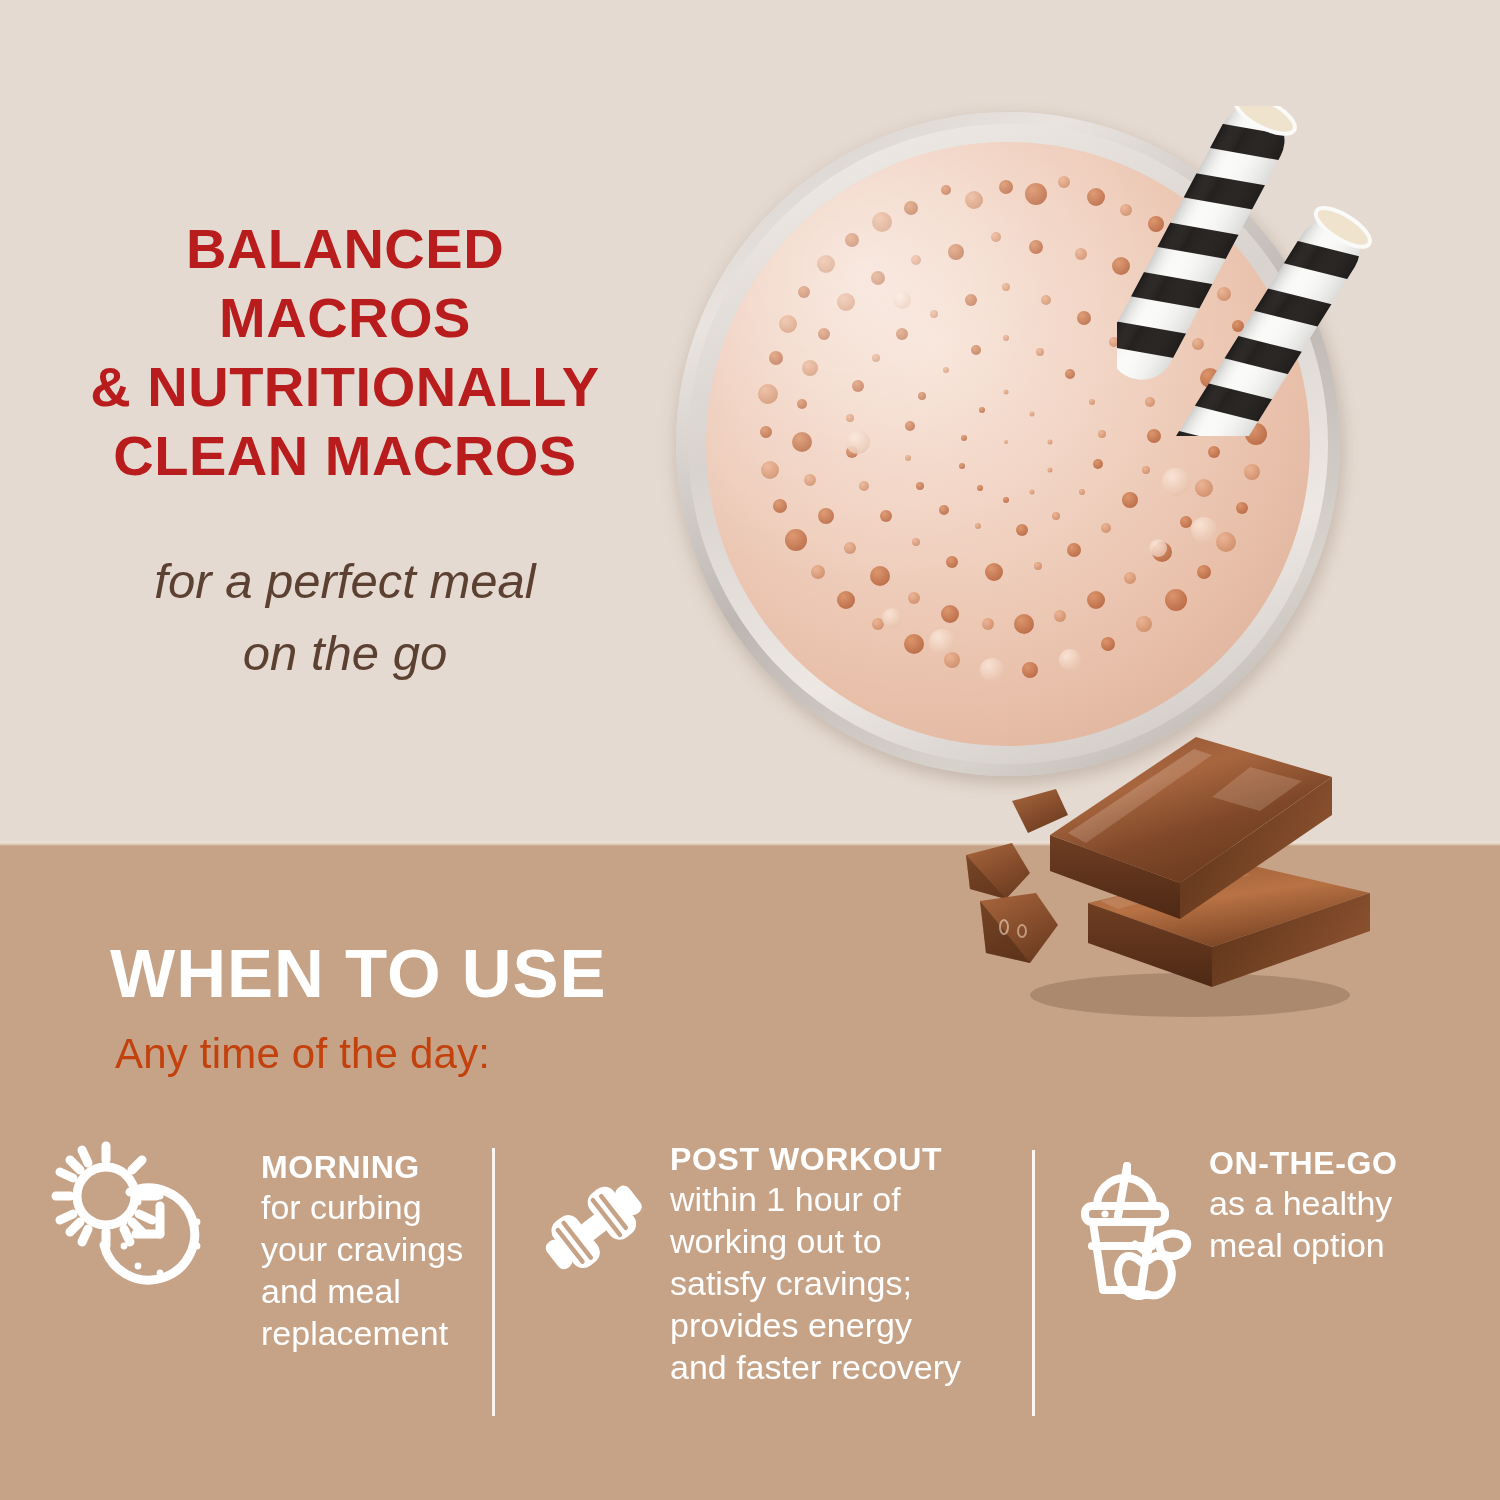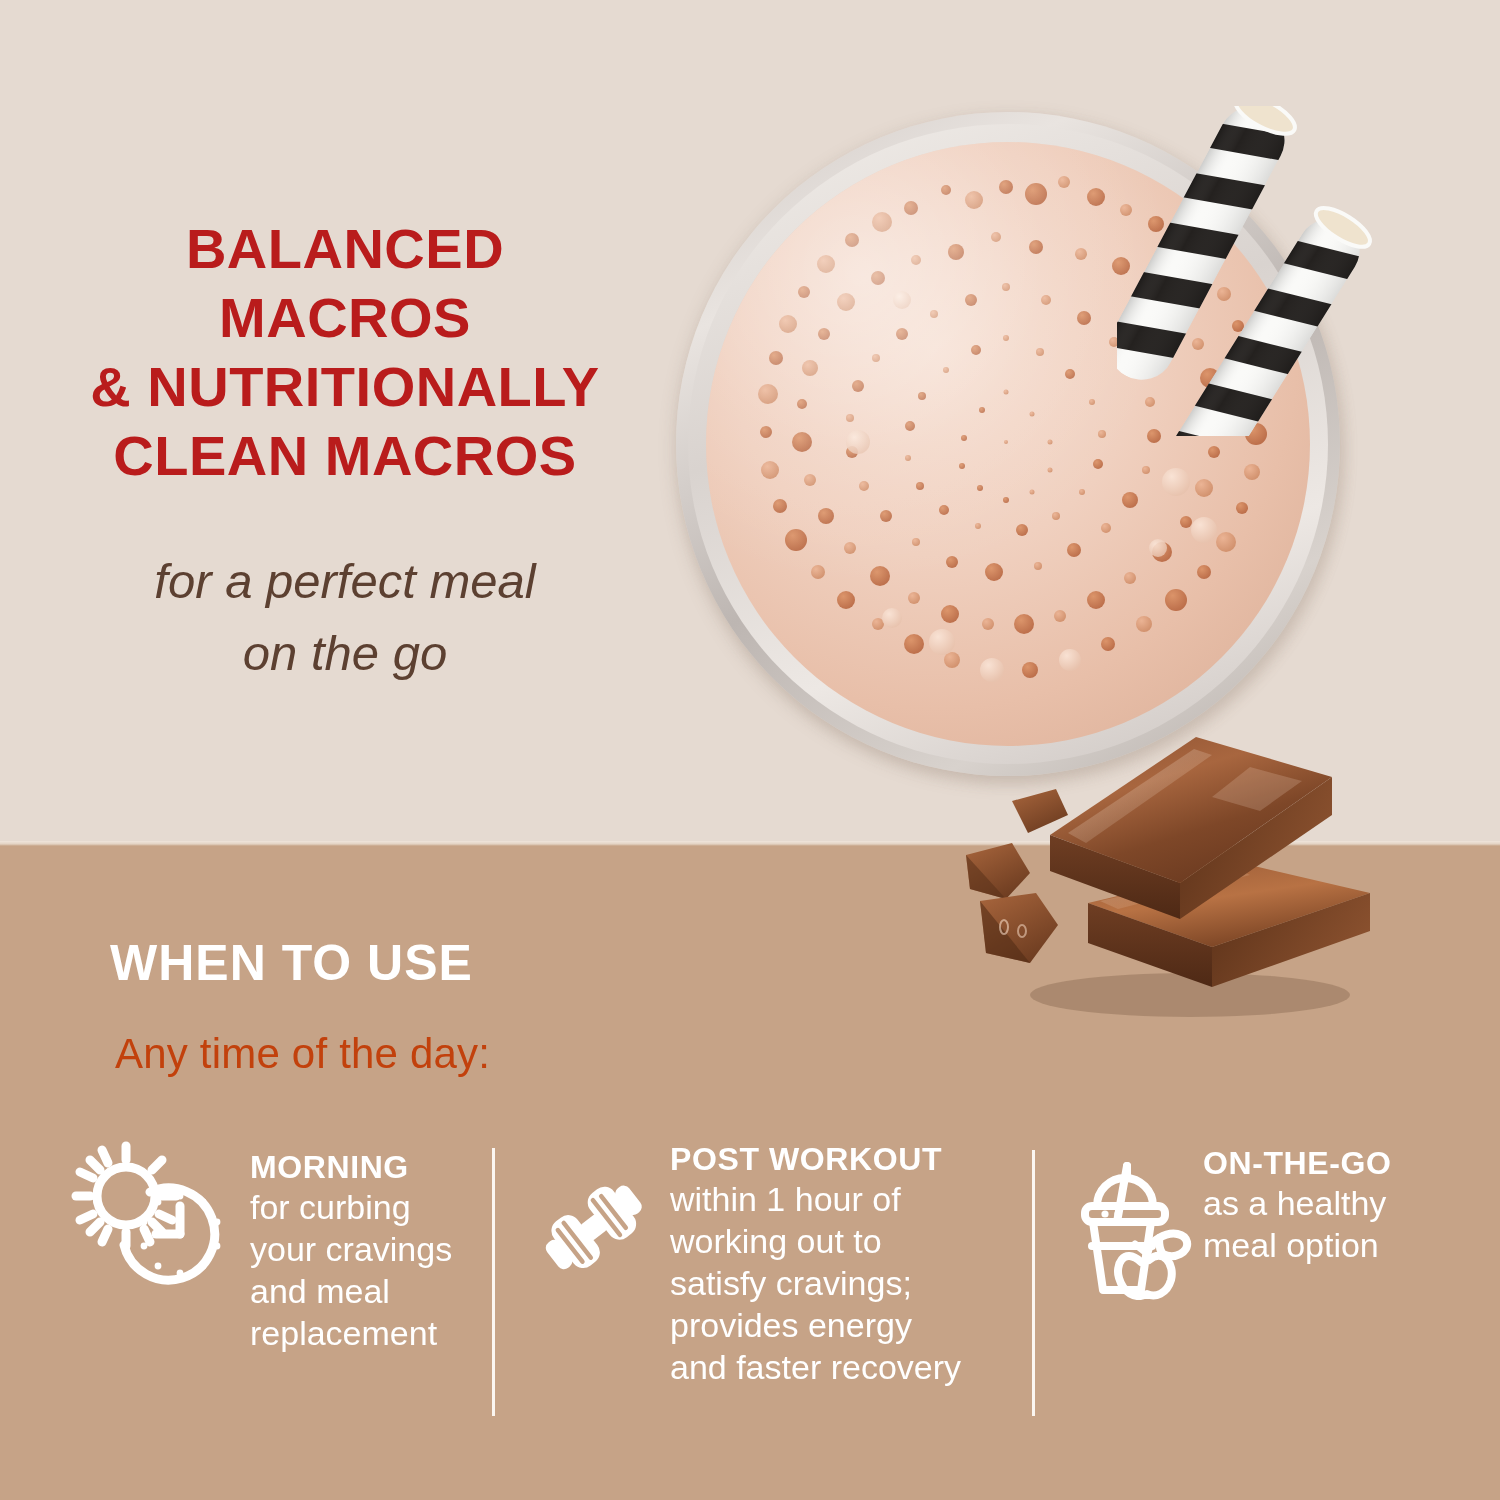--- a/index.html
+++ b/index.html
@@ -90,33 +90,33 @@
 
   
   .straws { position:absolute; left:455px; top:10px; width:260px; height:330px; }
 
   
   .chocolate { position:absolute; left:950px; top:715px; width:440px; height:310px; }
 
   
   .wtu-title {
     position:absolute; left:110px; top:934px;
-    color:#FFFFFF; font-weight:bold; font-size:50px; letter-spacing:1px;
+    color:#FFFFFF; font-weight:bold; font-size:69px; letter-spacing:1px;
     white-space:nowrap;
   }
   .wtu-sub {
     position:absolute; left:115px; top:1030px;
     color:#c2410c; font-size:42px; font-weight:300; letter-spacing:0.2px;
     white-space:nowrap;
   }
 
   
   .cols { position:absolute; left:0; top:1140px; width:1500px; height:300px; }
   .col { position:absolute; top:0; display:flex; align-items:flex-start; }
-  .col-morning  { left:64px;   width:420px; }
+  .col-morning  { left:44px;   width:420px;gap:31px; }
   .col-workout  { left:528px;  width:460px; }
   .col-onthego  { left:1063px; width:400px; }
 
   .col-icon { flex:0 0 auto; }
   .col-text { color:#FFFFFF; }
   .col-head {
     font-weight:bold; font-size:32px; letter-spacing:0.6px;
     line-height:38px; white-space:nowrap;
   }
   .col-body {
@@ -539,21 +539,21 @@
             <circle cx="55" cy="64" r="3.6"></circle>
           </g>
           <g fill="none" stroke="#FFFFFF" stroke-width="8" stroke-linecap="round" stroke-linejoin="round">
             <path d="M78 112 C60 96 52 116 56 128 C60 142 72 150 84 144 C92 148 104 144 108 130 C112 114 100 98 86 110"></path>
             <path d="M84 110 C84 98 88 92 96 88"></path>
             <path d="M96 88 C110 80 122 84 124 92 C126 102 112 110 100 104 C96 100 96 92 96 88 Z"></path>
             <path d="M72 94 L82 102" stroke-width="7"></path>
           </g>
         </svg>
       </div>
-      <div class="col-text" style="margin-left:8px;margin-top:4px;">
+      <div class="col-text" style="margin-left:14px;margin-top:4px;">
         <div class="col-head">ON-THE-GO</div>
         <div class="col-body">
           <span class="ln">as a healthy</span>
           <span class="ln">meal option</span>
         </div>
       </div>
     </div>
 
   </div>
 </div>

